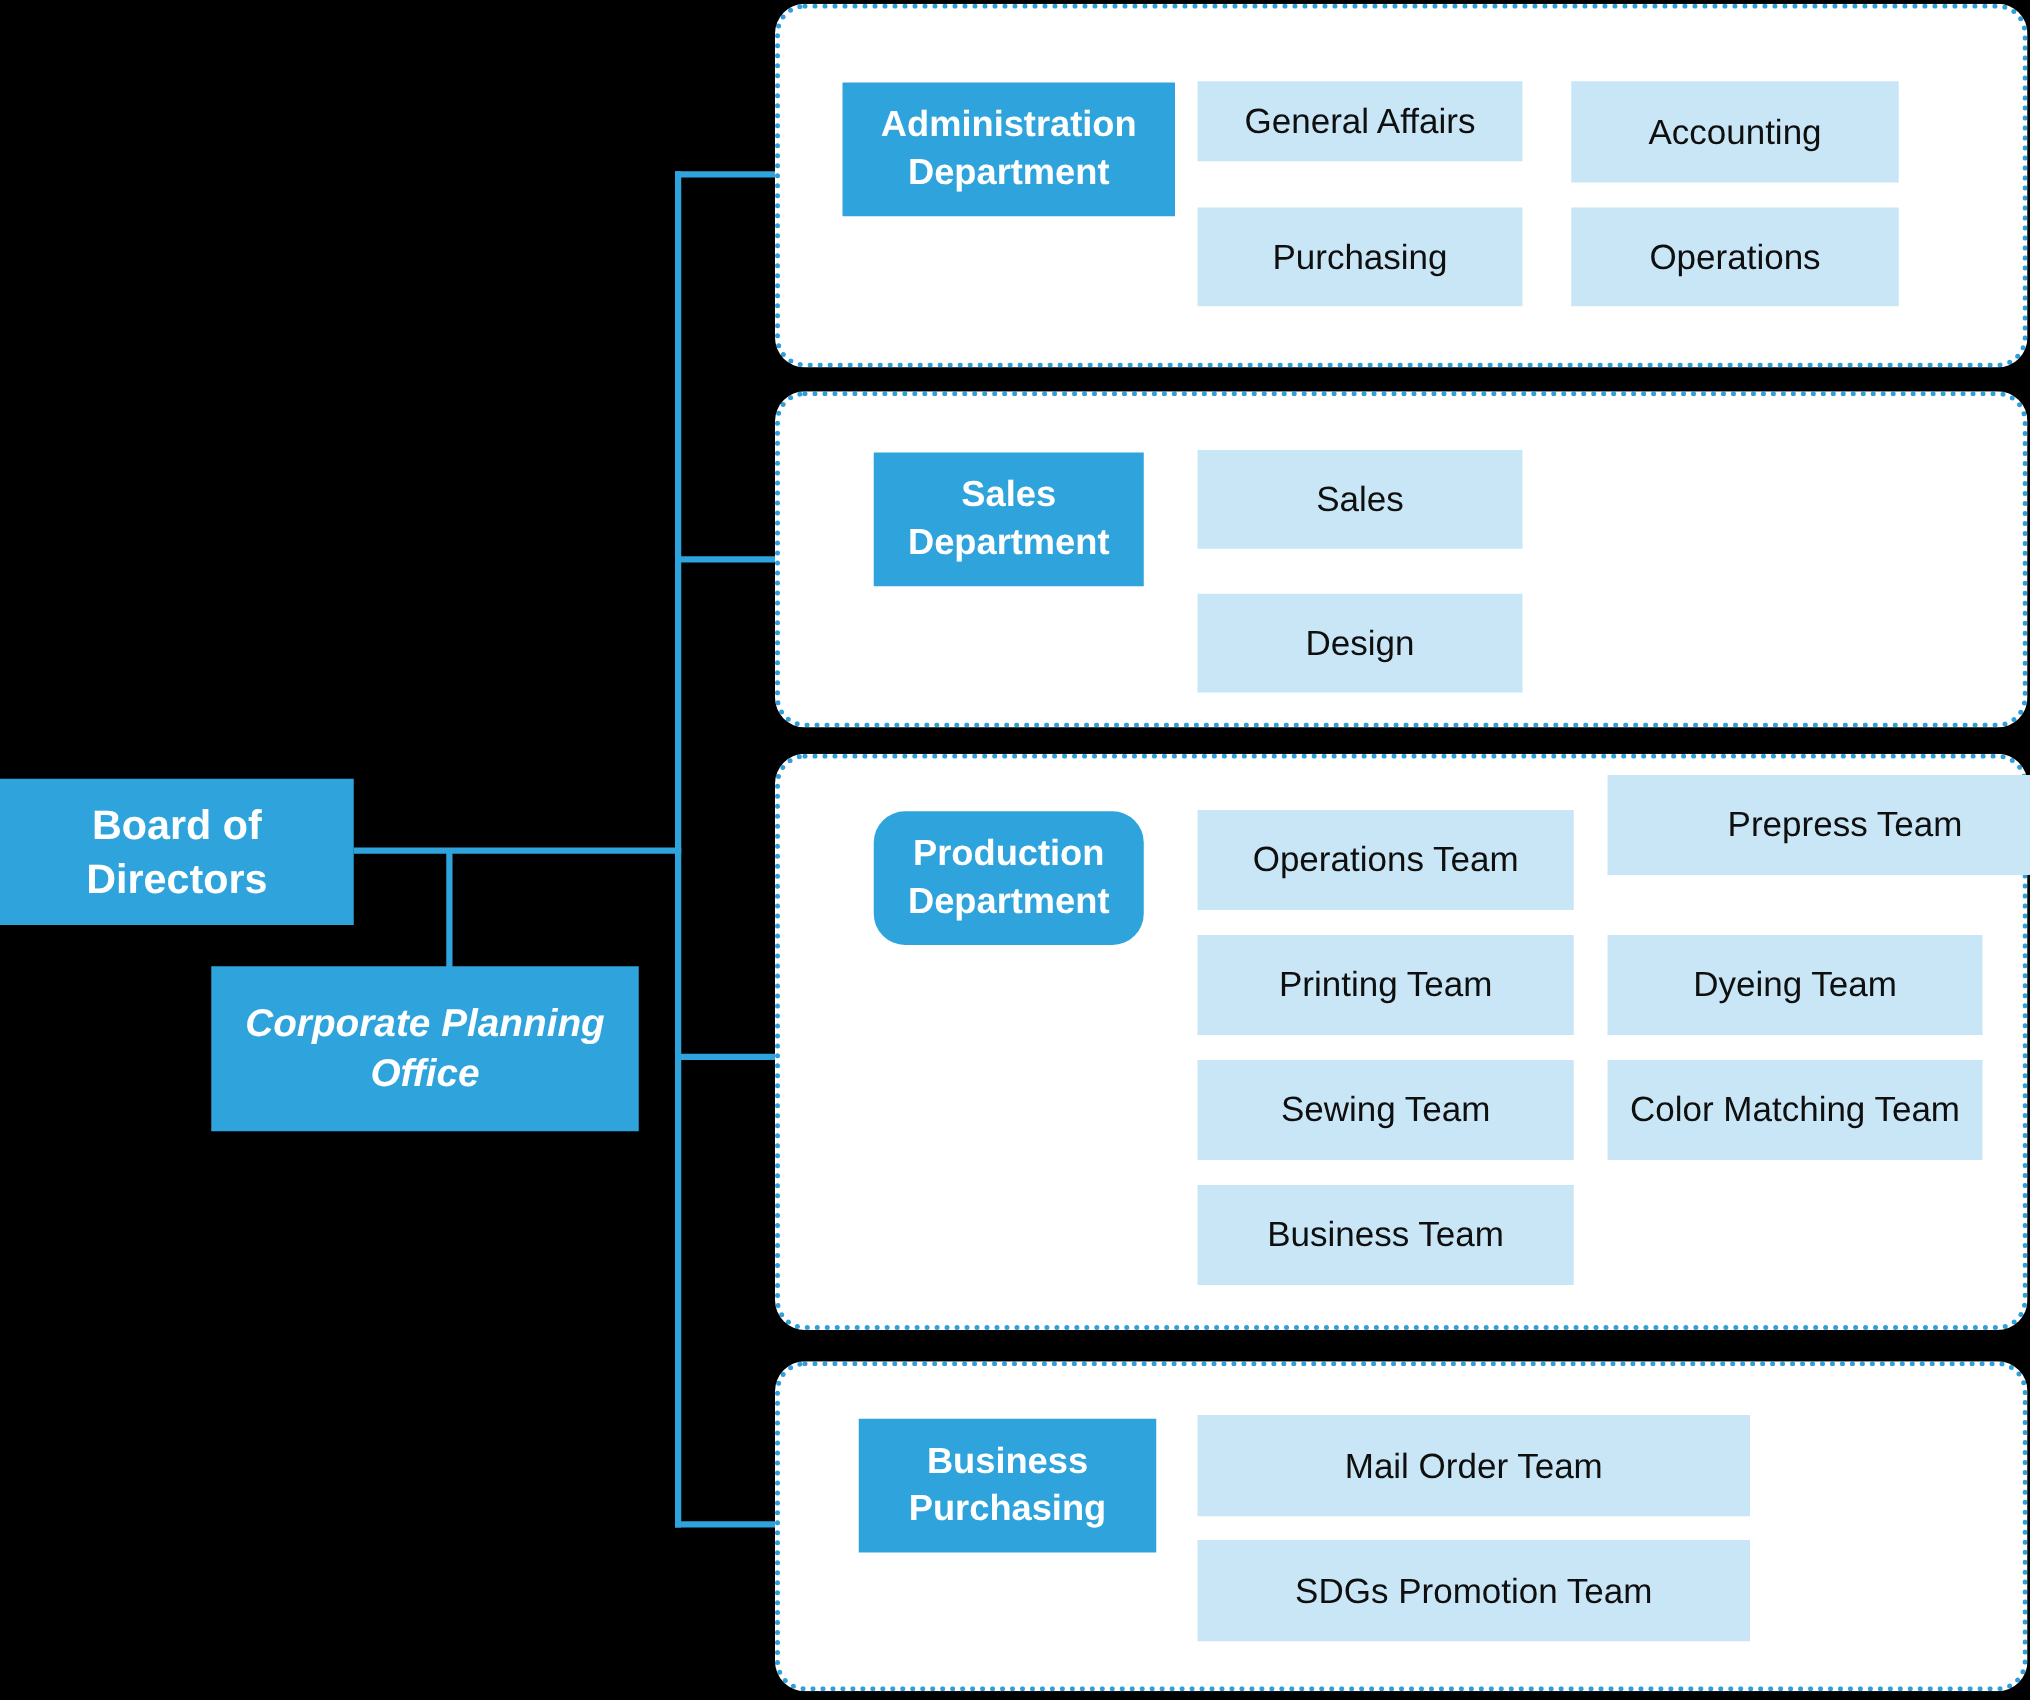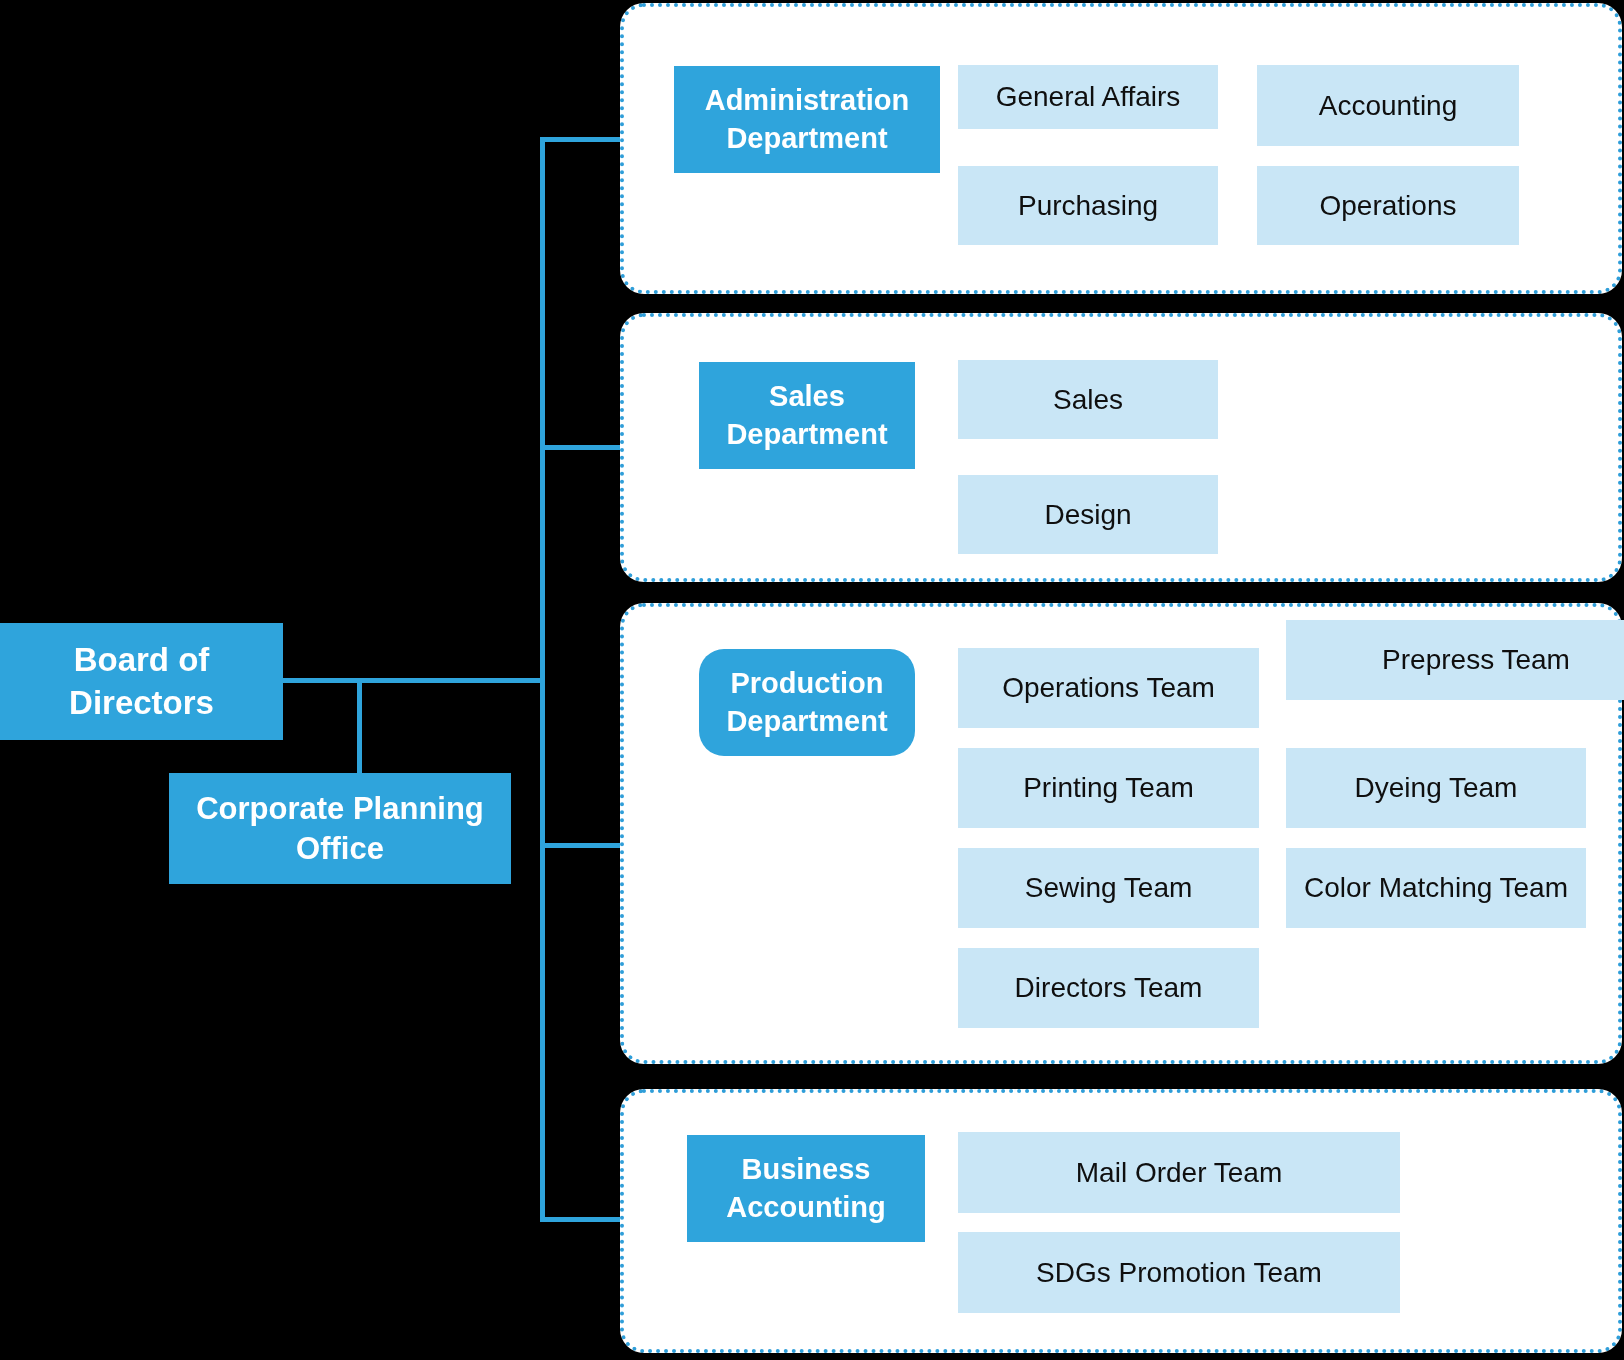--- a/index.html
+++ b/index.html
@@ -51,21 +51,21 @@
   <div class="line" style="left:283px;top:678px;width:262px;height:5px;"></div>
   <div class="line" style="left:540px;top:137px;width:5px;height:1085px;"></div>
   <div class="line" style="left:540px;top:137px;width:82px;height:5px;"></div>
   <div class="line" style="left:540px;top:445px;width:82px;height:5px;"></div>
   <div class="line" style="left:540px;top:843px;width:82px;height:5px;"></div>
   <div class="line" style="left:540px;top:1217px;width:82px;height:5px;"></div>
   <div class="line" style="left:357px;top:681px;width:5px;height:95px;"></div>
 
   <div class="solid root" style="left:0px;top:623px;width:283px;height:117px;">Board of
 Directors</div>
-  <div class="solid root" style="left:169px;top:773px;width:342px;height:111px;font-size:31px;">Corporate Planning
+  <div class="solid root" style="left:169px;top:773px;width:342px;height:132px;font-size:31px;font-style:italic;">Corporate Planning
 Office</div>
 
   <div class="panel" style="left:620px;top:3px;width:1002px;height:291px;"></div>
   <div class="solid hdr" style="left:652px;top:66px;width:266px;height:107px;">Administration
 Department</div>
   <div class="item" style="left:958px;top:65px;width:260px;height:64px;">General Affairs</div>
   <div class="item" style="left:1257px;top:65px;width:262px;height:81px;">Accounting</div>
   <div class="item" style="left:958px;top:166px;width:260px;height:79px;">Purchasing</div>
   <div class="item" style="left:1257px;top:166px;width:262px;height:79px;">Operations</div>
 
@@ -77,21 +77,21 @@
 
   <div class="panel" style="left:620px;top:603px;width:1002px;height:461px;"></div>
   <div class="solid hdr" style="left:677px;top:649px;width:216px;height:107px;border-radius:25px;">Production
 Department</div>
   <div class="item" style="left:958px;top:648px;width:301px;height:80px;">Operations Team</div>
   <div class="item" style="left:1286px;top:620px;width:300px;height:80px;padding-left:40px;">Prepress Team</div>
   <div class="item" style="left:958px;top:748px;width:301px;height:80px;">Printing Team</div>
   <div class="item" style="left:1286px;top:748px;width:300px;height:80px;">Dyeing Team</div>
   <div class="item" style="left:958px;top:848px;width:301px;height:80px;">Sewing Team</div>
   <div class="item" style="left:1286px;top:848px;width:300px;height:80px;">Color Matching Team</div>
-  <div class="item" style="left:958px;top:948px;width:301px;height:80px;">Directors Team</div>
+  <div class="item" style="left:958px;top:948px;width:301px;height:80px;">Business Team</div>
 
   <div class="panel" style="left:620px;top:1089px;width:1002px;height:264px;"></div>
   <div class="solid hdr" style="left:665px;top:1135px;width:238px;height:107px;">Business
-Accounting</div>
+Purchasing</div>
   <div class="item" style="left:958px;top:1132px;width:442px;height:81px;">Mail Order Team</div>
   <div class="item" style="left:958px;top:1232px;width:442px;height:81px;">SDGs Promotion Team</div>
 
 </div>
 
 </body></html>

